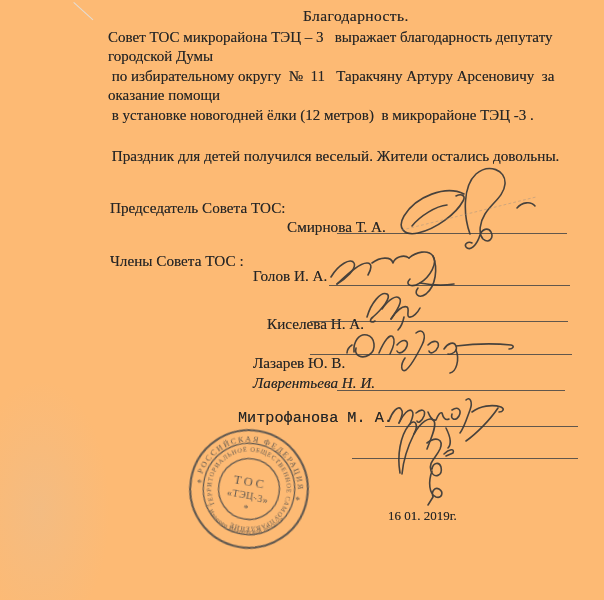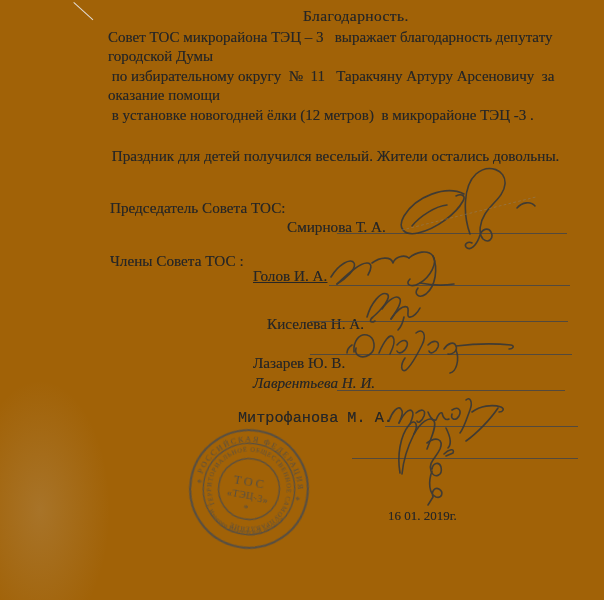--- a/index.html
+++ b/index.html
@@ -1,19 +1,19 @@
 <!DOCTYPE html>
 <html><head>
 <meta charset="utf-8">
 <style>
   html,body{margin:0;padding:0;background:#e9e9e9;}
   .page{
     position:relative;
     width:604px;height:600px;
-    background:#a16207;
+    background:#fdba74;
     overflow:hidden;
     font-family:"Liberation Serif","DejaVu Serif",serif;
     color:#262626;
   }
   
   .crease{
     position:absolute;left:74px;top:2px;width:26px;height:0;
     border-top:1.5px solid #e3ddd6;transform:rotate(42deg);transform-origin:left top;
   }
   .smudge{
@@ -81,21 +81,21 @@
   </div>
 
   <div class="body-last"> Праздник для детей получился веселый. Жители остались довольны.</div>
 
   <div class="lbl" style="top:199px;">Председатель Совета ТОС:</div>
   <div class="sig-name" style="left:287px;top:218px;">Смирнова Т. А.</div>
   <div class="sig-line" style="left:337px;top:233px;width:230px;"></div>
 
   <div class="lbl" style="top:252px;">Члены Совета ТОС :</div>
 
-  <div class="sig-name" style="left:253px;top:267px;text-decoration:underline;">Голов И. А.</div>
+  <div class="sig-name" style="left:253px;top:267px;">Голов И. А.</div>
   <div class="sig-line" style="left:329px;top:285px;width:241px;"></div>
 
   <div class="sig-name" style="left:267px;top:303px;margin-top:12px;">Киселева Н. А.</div>
   <div class="sig-line" style="left:310px;top:321px;width:258px;"></div>
 
   <div class="sig-name" style="left:253px;top:338px;margin-top:16px;">Лазарев Ю. В.</div>
   <div class="sig-line" style="left:310px;top:354px;width:262px;"></div>
 
   <div class="sig-name" style="left:253px;top:374px;font-style:italic;">Лаврентьева Н. И.</div>
   <div class="sig-line" style="left:337px;top:390px;width:228px;"></div>

